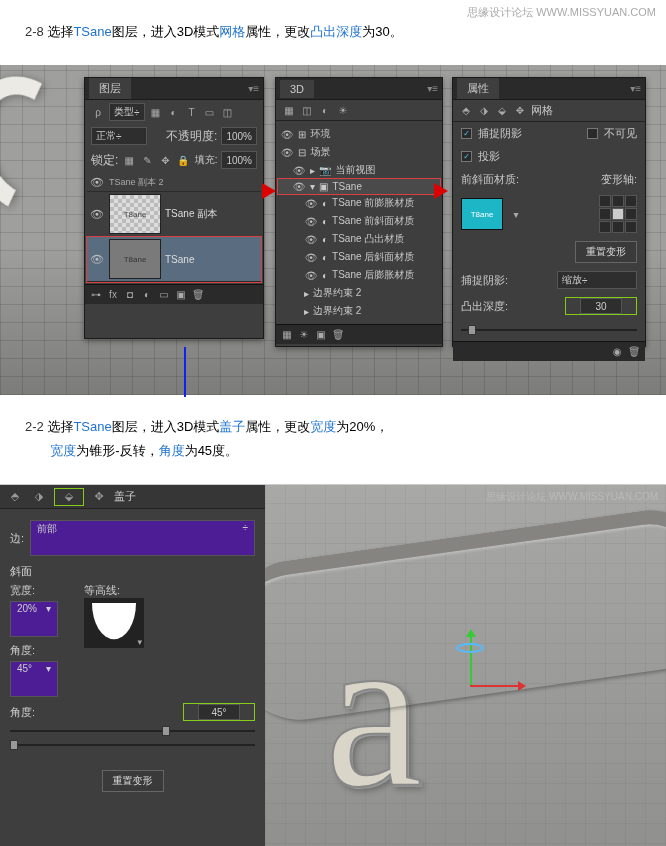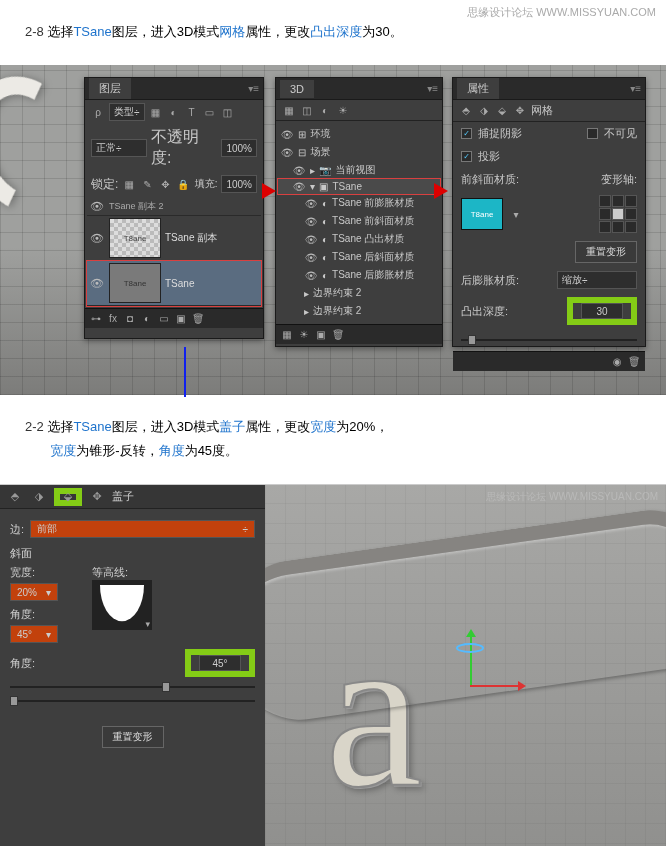--- a/index.html
+++ b/index.html
@@ -34,31 +34,31 @@
 .titem.hl2{background:#4a4a4a;outline:1px solid #d94040}
 .ind1{padding-left:14px}.ind2{padding-left:26px}
 .arrow-red{position:absolute;width:0;height:0;border-top:8px solid transparent;border-bottom:8px solid transparent;border-left:14px solid #d00}
 .proprow{display:flex;align-items:center;padding:4px 8px;gap:6px}
 .cb{width:11px;height:11px;background:#2a2a2a;border:1px solid #777;display:inline-flex;align-items:center;justify-content:center;font-size:8px;color:#5cf}
 .swatch{width:42px;height:32px;background:#1cb6c6;color:#fff;display:flex;align-items:center;justify-content:center;font-size:8px;border:1px solid #111}
 .axis9{display:grid;grid-template-columns:repeat(3,12px);grid-template-rows:repeat(3,12px);gap:1px}
 .axis9 span{background:#2a2a2a;border:1px solid #555}
 .axis9 span.c{background:#ccc}
 .btn{background:#3a3a3a;border:1px solid #666;color:#ddd;padding:3px 10px;font-size:10px}
-.redbox{border:6px solid #84cc16;padding:0 8px}
+.redbox{border:1px solid #84cc16;padding:0 14px}
 .footer{background:#2a2a2a;border-top:1px solid #111;height:20px;display:flex;align-items:center;padding:0 4px;gap:3px}
 .vline{position:absolute;width:2px;background:#1020ef}
 .fig2{position:relative;width:100%;height:380px;display:flex;border-top:1px solid #ccc}
 .cap-panel{width:265px;background:#3e3e3e;color:#ccc;font-size:11px;position:relative}
 .tabrow{display:flex;align-items:center;background:#363636;height:24px;padding:0 6px;gap:6px;border-bottom:1px solid #222}
 .tabrow .ic{width:18px;height:18px;display:inline-flex;align-items:center;justify-content:center;color:#999;font-size:11px}
 .cap-body{padding:8px 10px}
 .sec-label{color:#ddd;margin:8px 0 4px}
 .cap-row{display:flex;align-items:center;gap:6px;margin:3px 0}
-.sm-sel{background:#c2410c;border:1px solid #555;color:#ccc;font-size:10px;padding:1px 6px;height:18px;display:inline-flex;align-items:center;min-width:48px;justify-content:space-between}
+.sm-sel{background:#4c1d95;border:1px solid #555;color:#ccc;font-size:10px;padding:1px 6px;height:36px;display:inline-flex;min-width:48px;justify-content:space-between}
 .contour-wrap{width:60px;height:50px;background:#222;display:flex;align-items:center;justify-content:center;position:relative}
 .contour-shape{width:44px;height:40px;background:#fff;clip-path:ellipse(50% 90% at 50% 0%)}
 .slider{height:14px;position:relative;background:transparent}
 .slider:before{content:"";position:absolute;left:0;right:0;top:6px;height:2px;background:#222}
 .slider .h{position:absolute;top:2px;width:8px;height:10px;background:#999;border:1px solid #333}
 .viewport{flex:1;background:linear-gradient(180deg,#a8a8a6,#8f8f8d);position:relative;overflow:hidden}
 .vp-grid{position:absolute;inset:0;background-image:repeating-linear-gradient(0deg,rgba(0,0,0,.1) 0 1px,transparent 1px 20px),repeating-linear-gradient(90deg,rgba(0,0,0,.1) 0 1px,transparent 1px 20px);opacity:.4}
 .letter-a{position:absolute;left:60px;top:100px;font-size:220px;font-family:Georgia,serif;color:#d9d5c9;text-shadow:2px 2px 0 #999,4px 4px 6px rgba(0,0,0,.3);-webkit-text-stroke:2px #888}
 .pipe{position:absolute;width:500px;height:160px;border:14px solid #868481;border-radius:80px/90px;border-bottom:none;border-left:none;left:-40px;top:50px;transform:rotate(-8deg);box-shadow:inset 2px 2px 3px rgba(255,255,255,.3),2px 2px 4px rgba(0,0,0,.3)}
 .gizmo{position:absolute;left:205px;top:200px}
@@ -96,21 +96,21 @@
       <span class="icn">ρ</span>
       <span class="sel"><span>类型</span> ÷</span>
       <span class="icn">▦</span>
       <span class="icn">◐</span>
       <span class="icn">T</span>
       <span class="icn">▭</span>
       <span class="icn">◫</span>
     </div>
     <div class="row">
       <span class="sel" style="min-width:56px"><span>正常</span> ÷</span>
-      <span style="margin-left:auto;font-size:16px">不透明度:</span>
+      <span style="margin-left:auto;font-size:12px">不透明度:</span>
       <span class="sel">100%</span>
     </div>
     <div class="row">
       <span style="font-size:12px">锁定:</span>
       <span class="icn">▦</span>
       <span class="icn">✎</span>
       <span class="icn">✥</span>
       <span class="icn">🔒</span>
       <span style="margin-left:auto;font-size:10px">填充:</span>
       <span class="sel">100%</span>
@@ -261,21 +261,21 @@
           <span></span>
           <span></span>
           <span></span>
           <span></span>
       </div>
     </div>
     <div class="proprow" style="justify-content:flex-end">
         <button class="btn">重置变形</button>
       </div>
     <div class="proprow">
-      <span>后膨胀材质:</span>
+      <span>捕捉阴影:</span>
       <span class="sel" style="margin-left:auto;min-width:80px"><span>缩放</span> ÷</span>
     </div>
     <div class="proprow">
       <span>凸出深度:</span>
       <span class="redbox" style="margin-left:auto"><input class="inp" value="30" style=""></span>
     </div>
     <div class="proprow">
         <div class="slider" style="flex:1">
           <span class="h" style="left:4%"></span>
         </div>
@@ -309,21 +309,21 @@
     </div>
     <div class="cap-body">
       <div class="cap-row">
         <span>边:</span>
         <span class="sm-sel" style="flex:1">
             <span>前部</span>
             <span>÷</span>
           </span>
       </div>
       <div class="sec-label">斜面</div>
-      <div style="display:flex;gap:34px">
+      <div style="display:flex;gap:26px">
         <div>
           <div>宽度:</div>
           <div class="cap-row">
               <span class="sm-sel redbox">
                 <span>20%</span>
                 <span>▾</span>
               </span>
             </div>
           <div style="margin-top:6px">角度:</div>
           <div class="cap-row">

